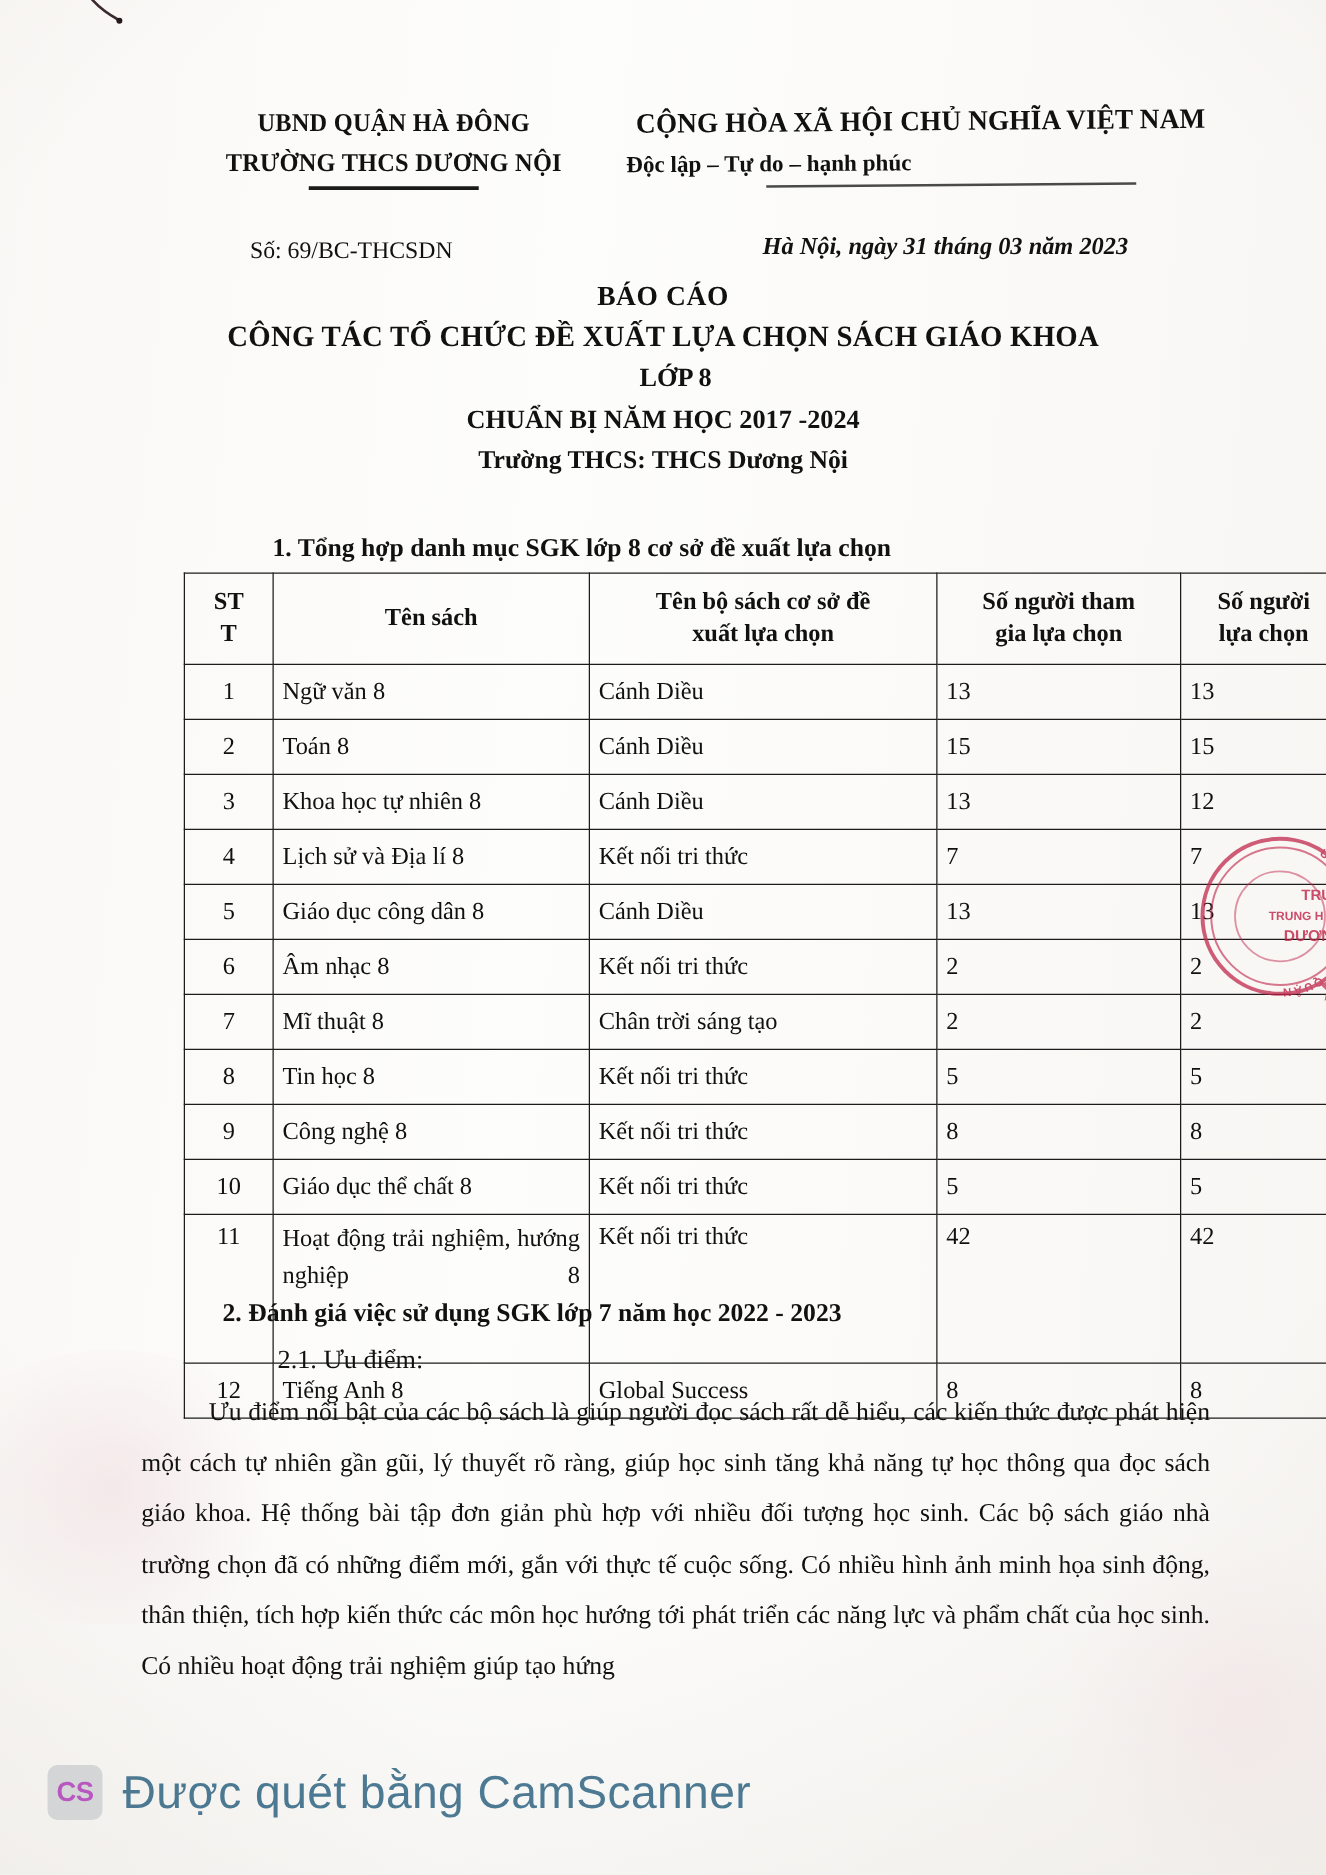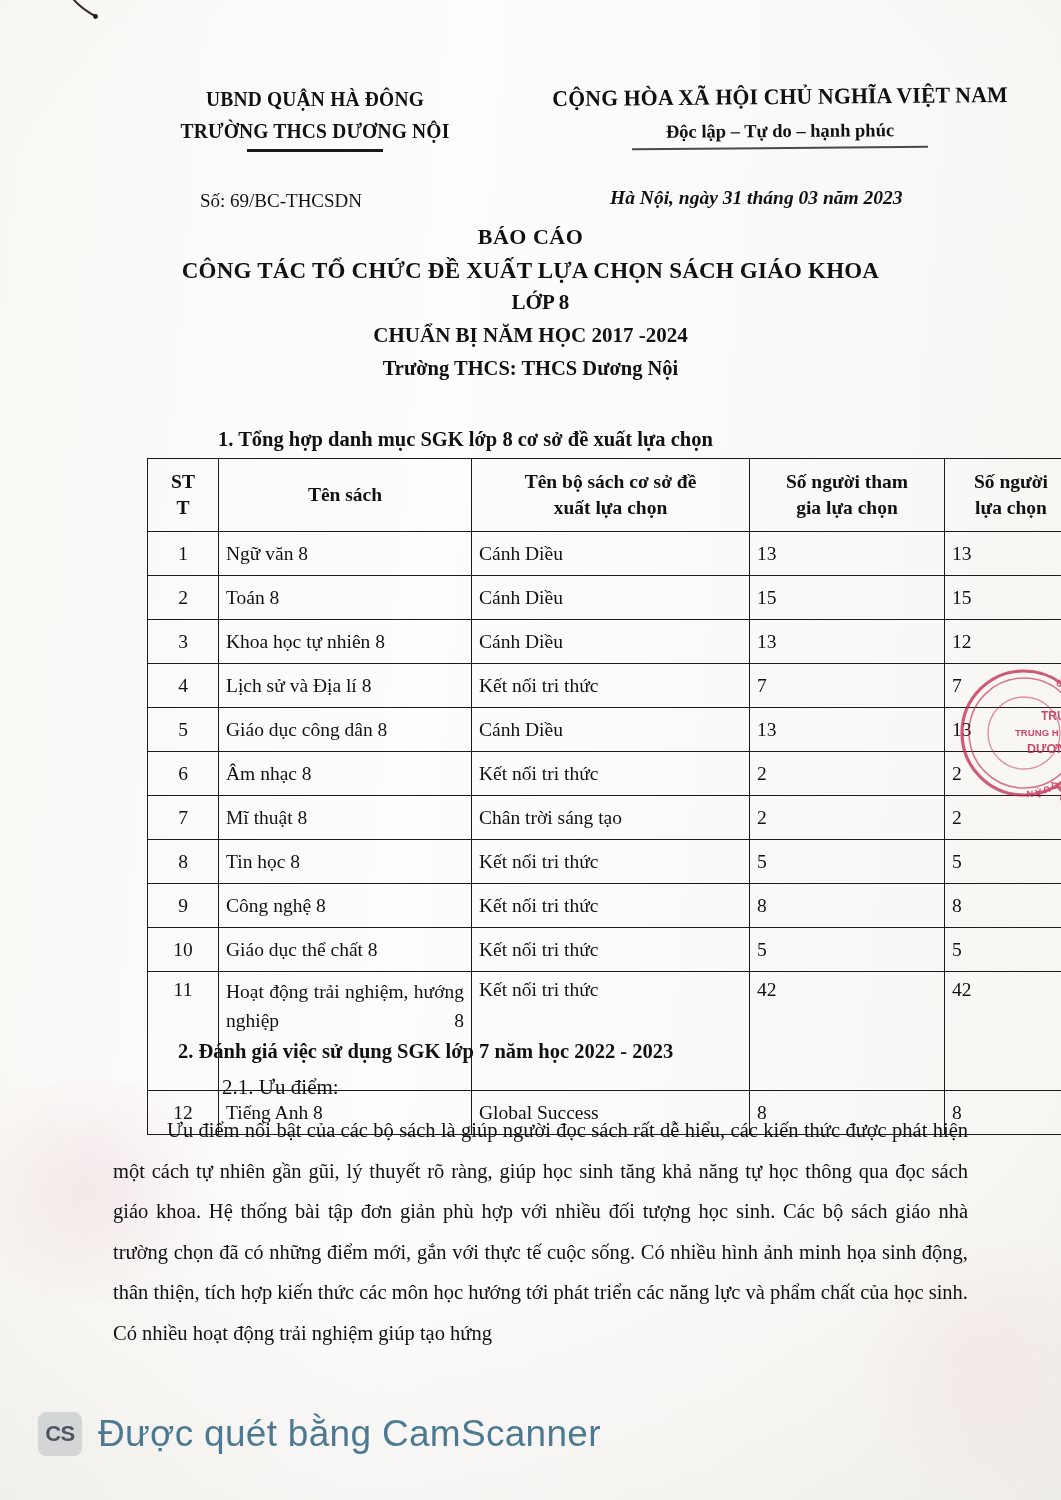--- a/index.html
+++ b/index.html
@@ -40,21 +40,21 @@
   }
 
   
   .doc-header{
     position:absolute;left:0;top:88px;width:1061px;
   }
   .hdr-left{
     position:absolute;left:130px;top:0;width:370px;text-align:center;
   }
   .hdr-right{
-    position:absolute;left:520px;top:-4px;width:520px;text-align:center;
+    position:absolute;left:501px;top:-4px;width:520px;
   }
   .org-line1{
     font-size:20.5px;font-weight:700;letter-spacing:.2px;
     font-family:"Liberation Serif",serif;
     transform:scaleX(.95);
   }
   .org-line2{
     font-size:20.5px;font-weight:700;margin-top:9px;letter-spacing:.2px;
     transform:scaleX(.95);
   }
@@ -162,21 +162,21 @@
   .cs-mark{
     position:absolute;left:38px;top:1412px;
     display:flex;align-items:center;gap:16px;
     z-index:6;opacity:.72;
   }
   .cs-logo{
     width:44px;height:44px;border-radius:8px;
     background:#c9cbcd;
     display:flex;align-items:center;justify-content:center;
     font-family:"Liberation Sans",sans-serif;
-    font-weight:700;font-size:22px;color:#0f172a;
+    font-weight:700;font-size:22px;color:#a21caf;
     letter-spacing:-.5px;
   }
   .cs-text{
     font-family:"Liberation Sans","DejaVu Sans",sans-serif;
     font-size:37px;color:#0c4a6e;font-weight:400;
     letter-spacing:.3px;
   }
 </style>
 </head>
 <body>

